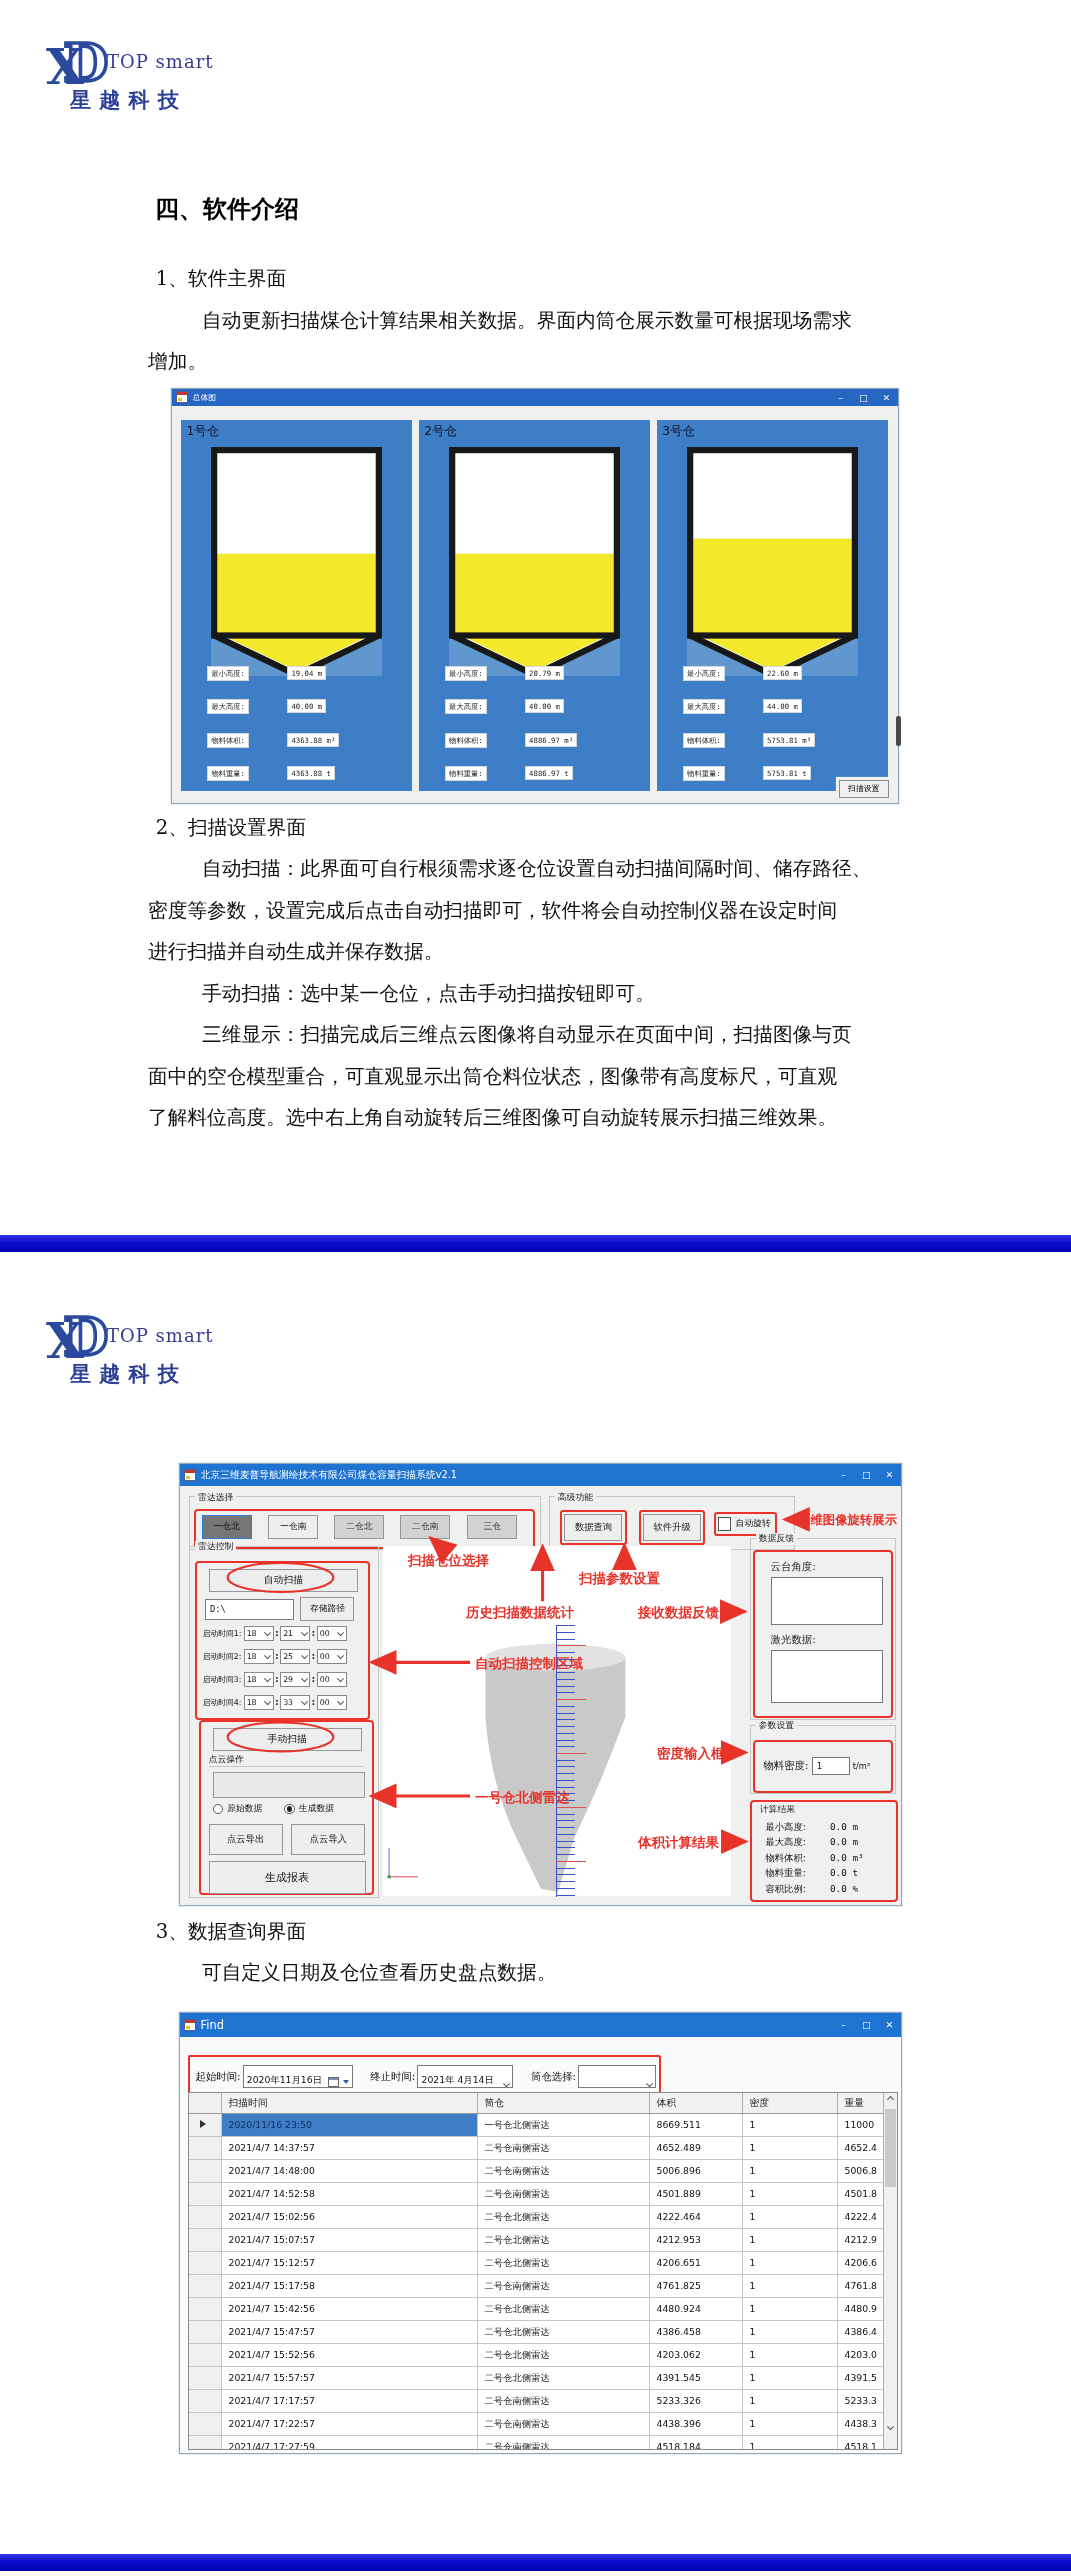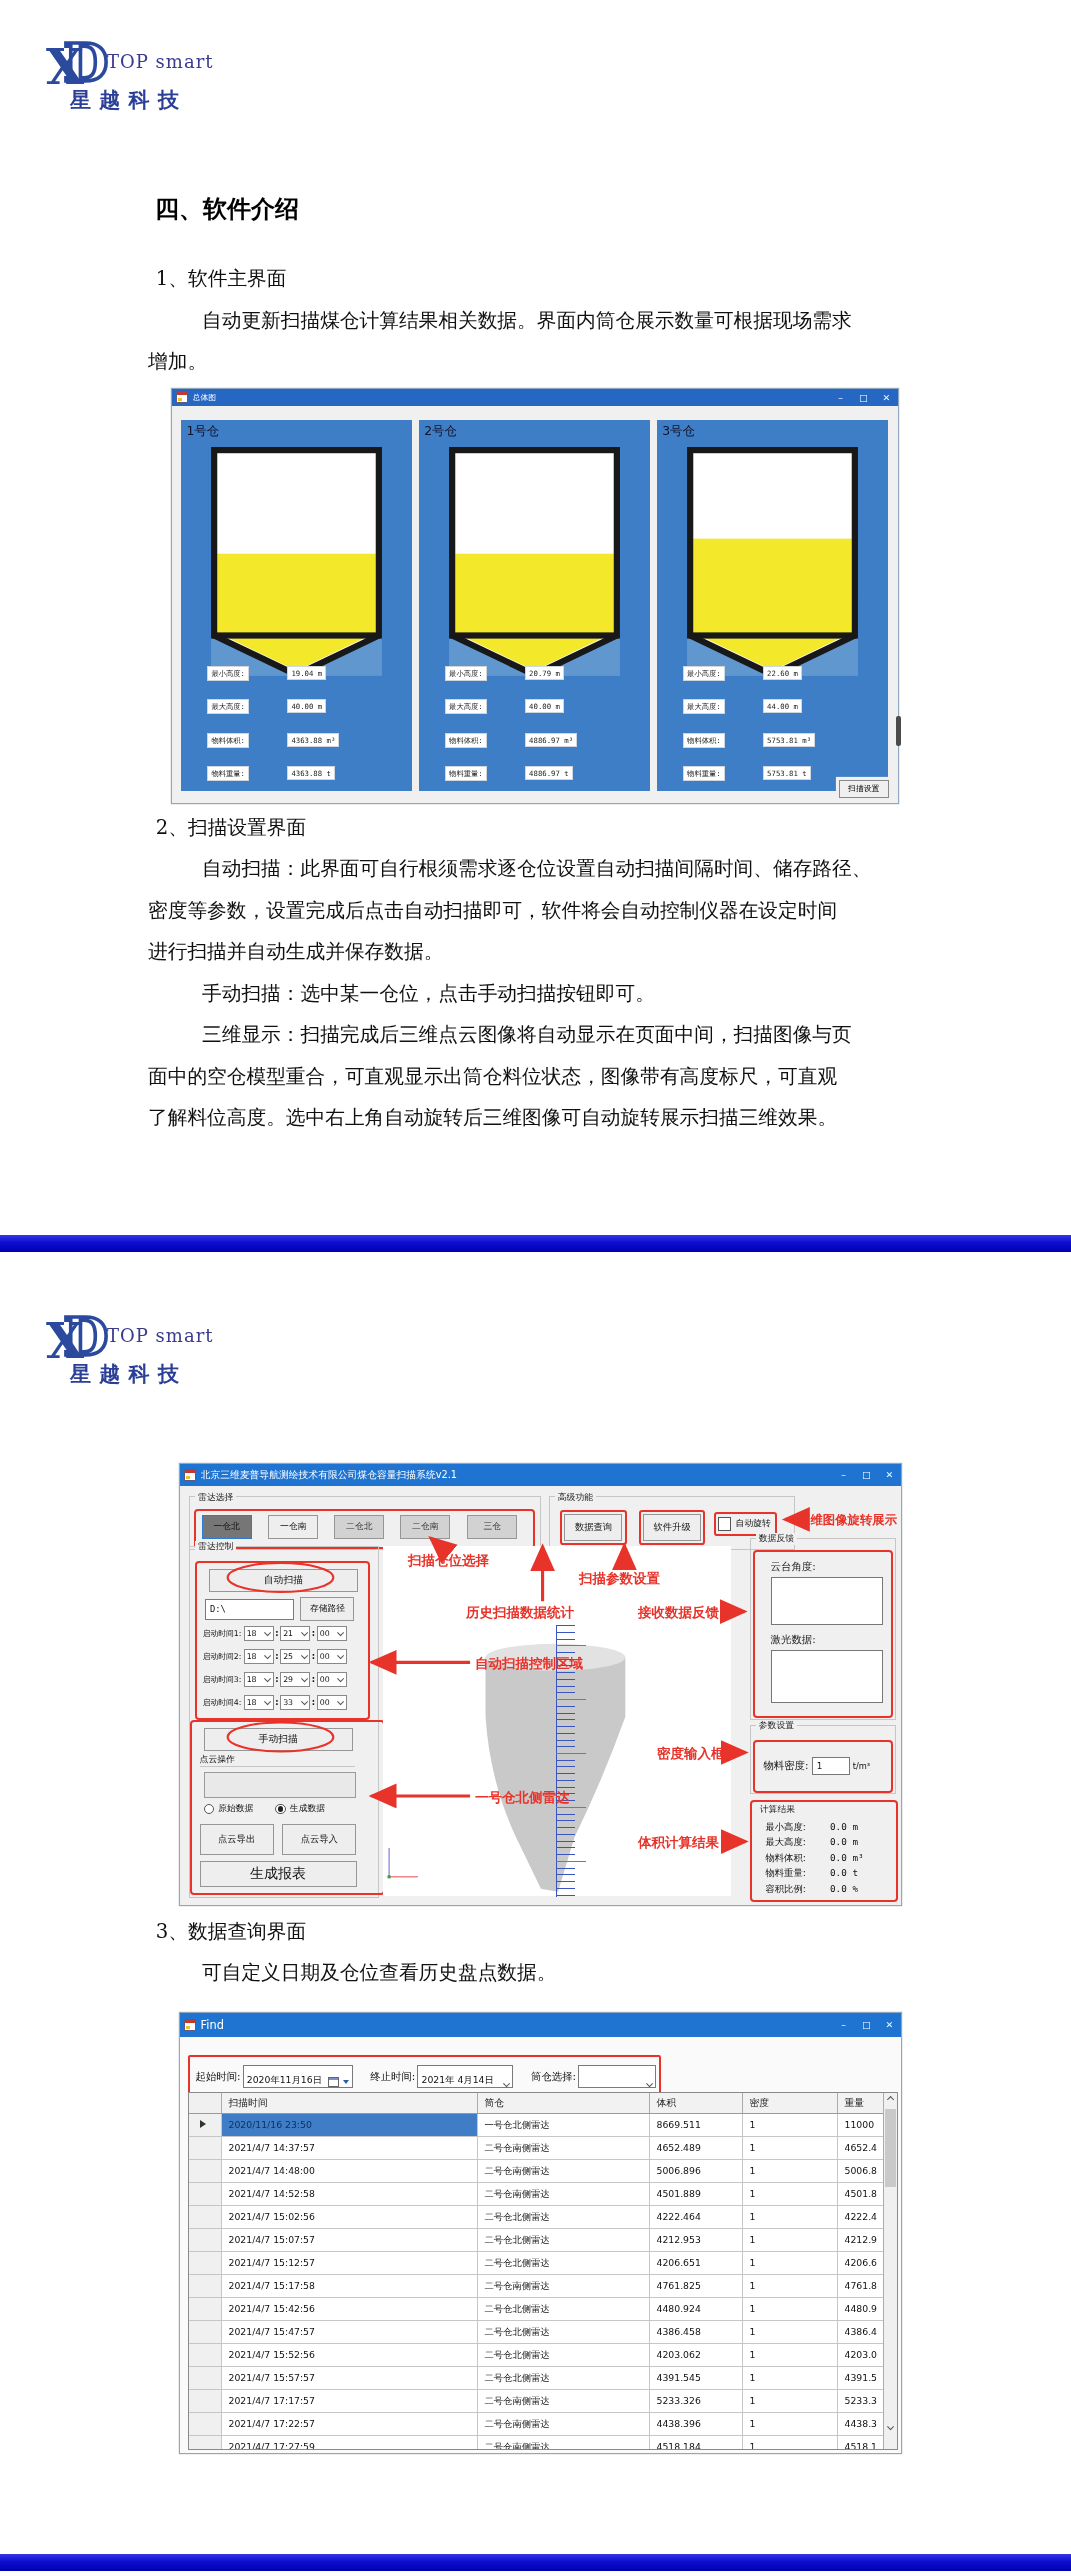--- a/index.html
+++ b/index.html
@@ -79,21 +79,21 @@
   .chev.down{transform:rotate(45deg) translate(-0.5px,-0.5px);}
   .chev.up{transform:rotate(-135deg);}
   .pc-sep{position:absolute;left:7.3px;top:44px;width:155px;border-top:0.5px solid #c6c6c6;}
   .pc-title{position:absolute;left:7.3px;top:32px;font-size:8.8px;background:transparent;}
   .pc-field{position:absolute;left:11.4px;top:50px;width:150px;height:24px;background:#e9e9e9;border:0.5px solid #9a9a9a;}
   .radio-item{display:inline-flex;align-items:center;gap:4.1px;}
   .radio{width:10.4px;height:10.4px;border:1px solid #555;border-radius:50%;background:#fff;position:relative;box-sizing:border-box;}
   .radio.on:after{content:"";position:absolute;left:1.6px;top:1.6px;width:5.2px;height:5.2px;border-radius:50%;background:#222;}
   .radio-lab{font-size:8.8px;}
   .pc-btn{position:absolute;top:102px;width:74px;height:31px;font-size:9.3px;}
-  .report-btn{position:absolute;left:7.3px;top:139px;width:157px;height:26px;font-size:14px;}
+  .report-btn{position:absolute;left:7.3px;top:139px;width:157px;height:33px;font-size:11px;}
   .fb-lab{left:15.5px;font-size:10.4px;color:#222;}
   .fb-box{left:15.5px;width:110px;background:#fff;border:0.5px solid #777;}
   .res-row{position:absolute;left:0;width:100%;height:14.5px;}
   .res-lab{position:absolute;left:13.5px;font-size:9.3px;}
   .res-val{position:absolute;left:78px;font-size:9.3px;font-family:"DejaVu Sans Mono",monospace;}
   .ann{position:absolute;color:#e8332a;font-size:13.5px;font-weight:bold;white-space:nowrap;}
   .tick{position:absolute;left:0;height:1px;width:18.7px;background:#3a54c0;}
   .tick.red{width:30px;background:#e05050;}
   
   .filterbar{position:absolute;left:8.3px;top:17.6px;width:473px;height:44px;border:2.1px solid #e8332a;
@@ -376,21 +376,21 @@
               </span>
               <span class="time-sep">:</span>
               <span class="mini-select">
                 <span class="msel-val">00</span>
                 <span class="chev down"></span>
               </span>
             </div>
           </div>
       </div>
 
-      <div class="redbox" style="left:0;top:173px;width:171px;height:171px;pointer-events:auto;padding-left:20px;" id="manual-area">
+      <div class="redbox" style="left:9px;top:173px;width:171px;height:171px;pointer-events:auto;" id="manual-area">
         <button class="win-btn bigbtn">手动扫描</button>
         <span class="pc-title">点云操作</span>
         <div class="pc-sep"></div>
         <div class="pc-field"></div>
         <div id="pc-radios" style="position:absolute;left:11.4px;top:81px;display:flex;gap:22px;">
             <span class="radio-item">
               <span class="radio"></span>
               <span class="radio-lab">原始数据</span>
             </span>
             <span class="radio-item">

